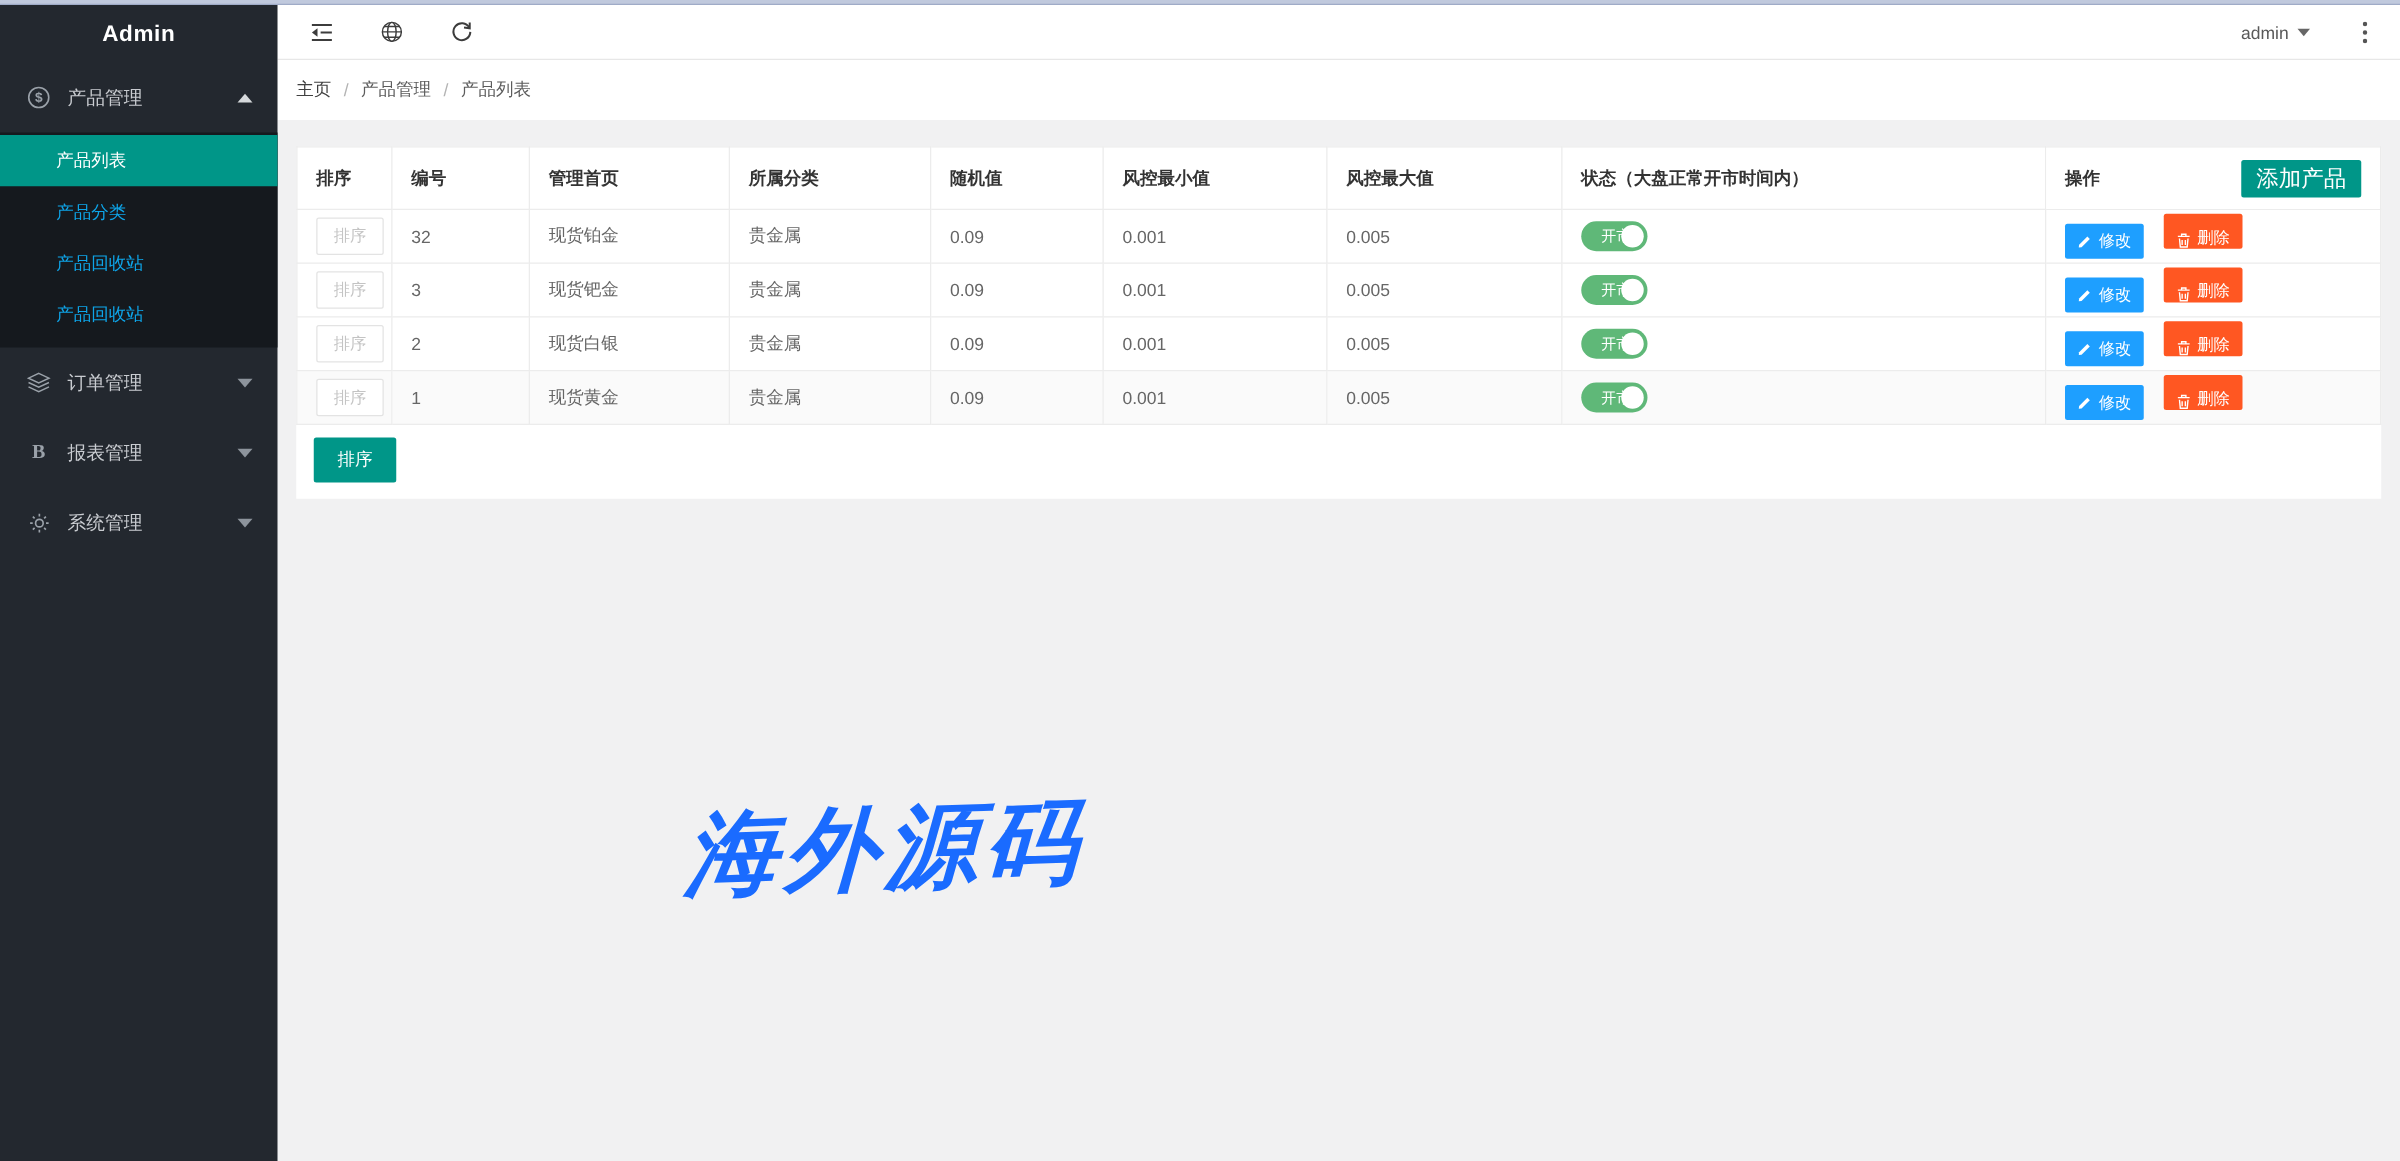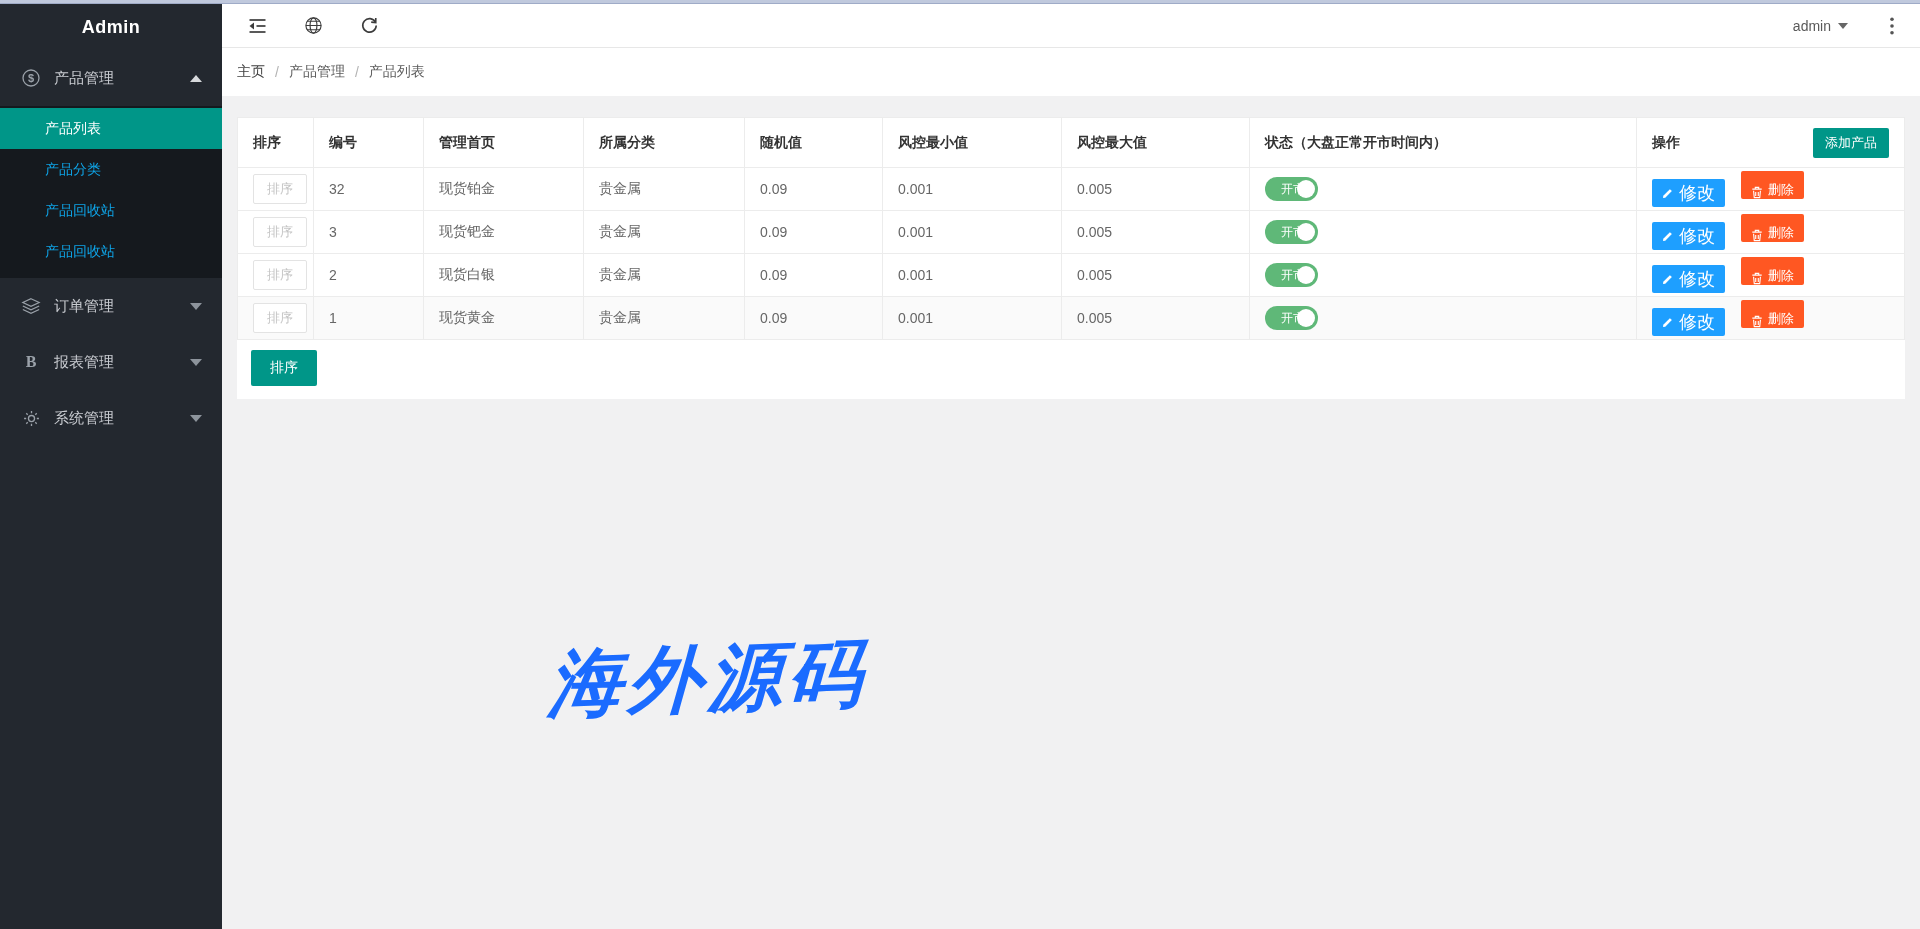--- a/index.html
+++ b/index.html
@@ -55,33 +55,33 @@
   table { width:100%; border-collapse:collapse; border:1px solid #ececec; table-layout:fixed; }
   th { height:50px; padding:0 15px; text-align:left; font-size:14px; font-weight:700;
     color:#333; border:1px solid #ececec; background:#fff; white-space:nowrap; overflow:hidden; }
   td { height:43px; padding:0 15px; font-size:14px; color:#666;
     border:1px solid #ececec; background:#fff; white-space:nowrap; overflow:hidden; }
   tbody tr:last-child td { background:#fafafa; }
 
   .th-op { position:relative; }
   .btn-add { position:absolute; right:15px; top:50%; transform:translateY(-50%);
     background:#009688; color:#fff; border:none; border-radius:2px; height:30px;
-    padding:0 12px; font-size:13px; cursor:pointer; font-family:inherit; }
+    padding:0 12px; font-size:18px; cursor:pointer; font-family:inherit; }
 
   .btn-sort-dis { background:#fff; border:1px solid #e3e3e3; color:#c4c4c4;
     border-radius:2px; height:30px; padding:0 13px; font-size:13px; cursor:default; font-family:inherit; }
 
   .switch { display:inline-flex; align-items:center; width:53px; height:24px;
     background:#5FB878; border-radius:13px; position:relative; cursor:pointer; }
   .switch .sw-label { color:#fff; font-size:12px; margin-left:16px; }
   .switch .sw-knob { position:absolute; right:3px; top:3px; width:18px; height:18px;
     background:#fff; border-radius:50%; }
 
   .btn-edit { background:#1E9FFF; color:#fff; border:none; border-radius:2px;
-    height:28px; padding:0 10px; font-size:18px; cursor:pointer; font-family:inherit;
+    height:28px; padding:0 10px; font-size:13px; cursor:pointer; font-family:inherit;
     display:inline-flex; align-items:center; gap:5px; }
   .btn-del { background:#FF5722; color:#fff; border:none; border-radius:2px;
     height:28px; padding:0 10px; font-size:13px; cursor:pointer; font-family:inherit;
     display:inline-flex; align-items:flex-end; gap:5px; margin-left:12px; }
 
   .card-footer { padding:10px 14px 13px; }
   .btn-sort-main { background:#009688; color:#fff; border:none; border-radius:2px;
     height:36px; padding:0 19px; font-size:14px; cursor:pointer; font-family:inherit; }
 
   

